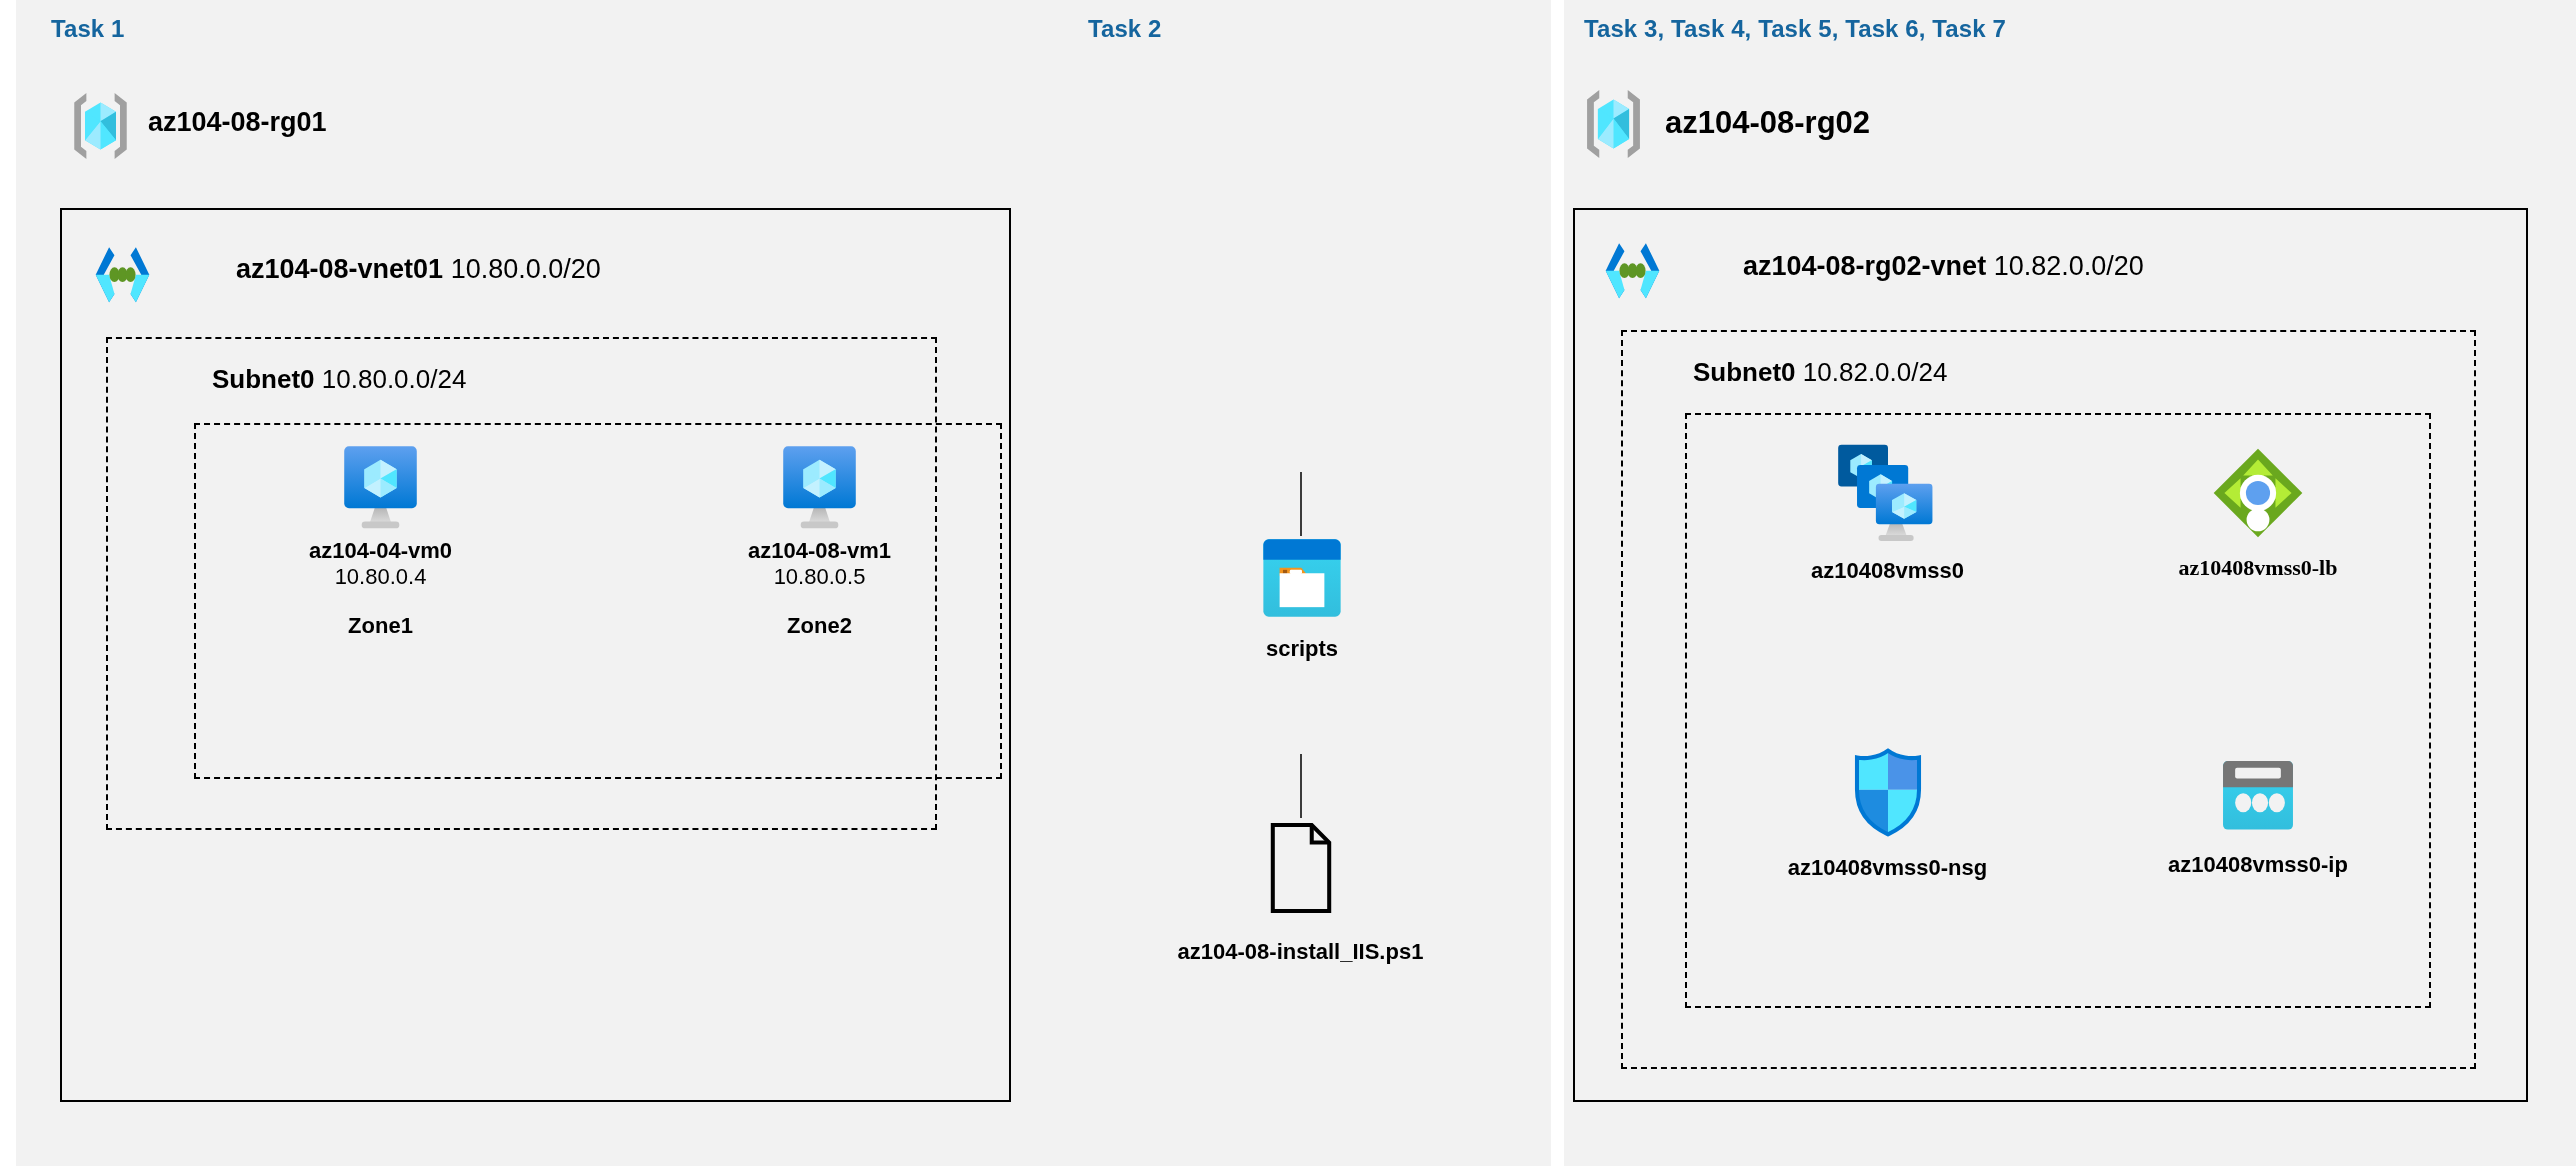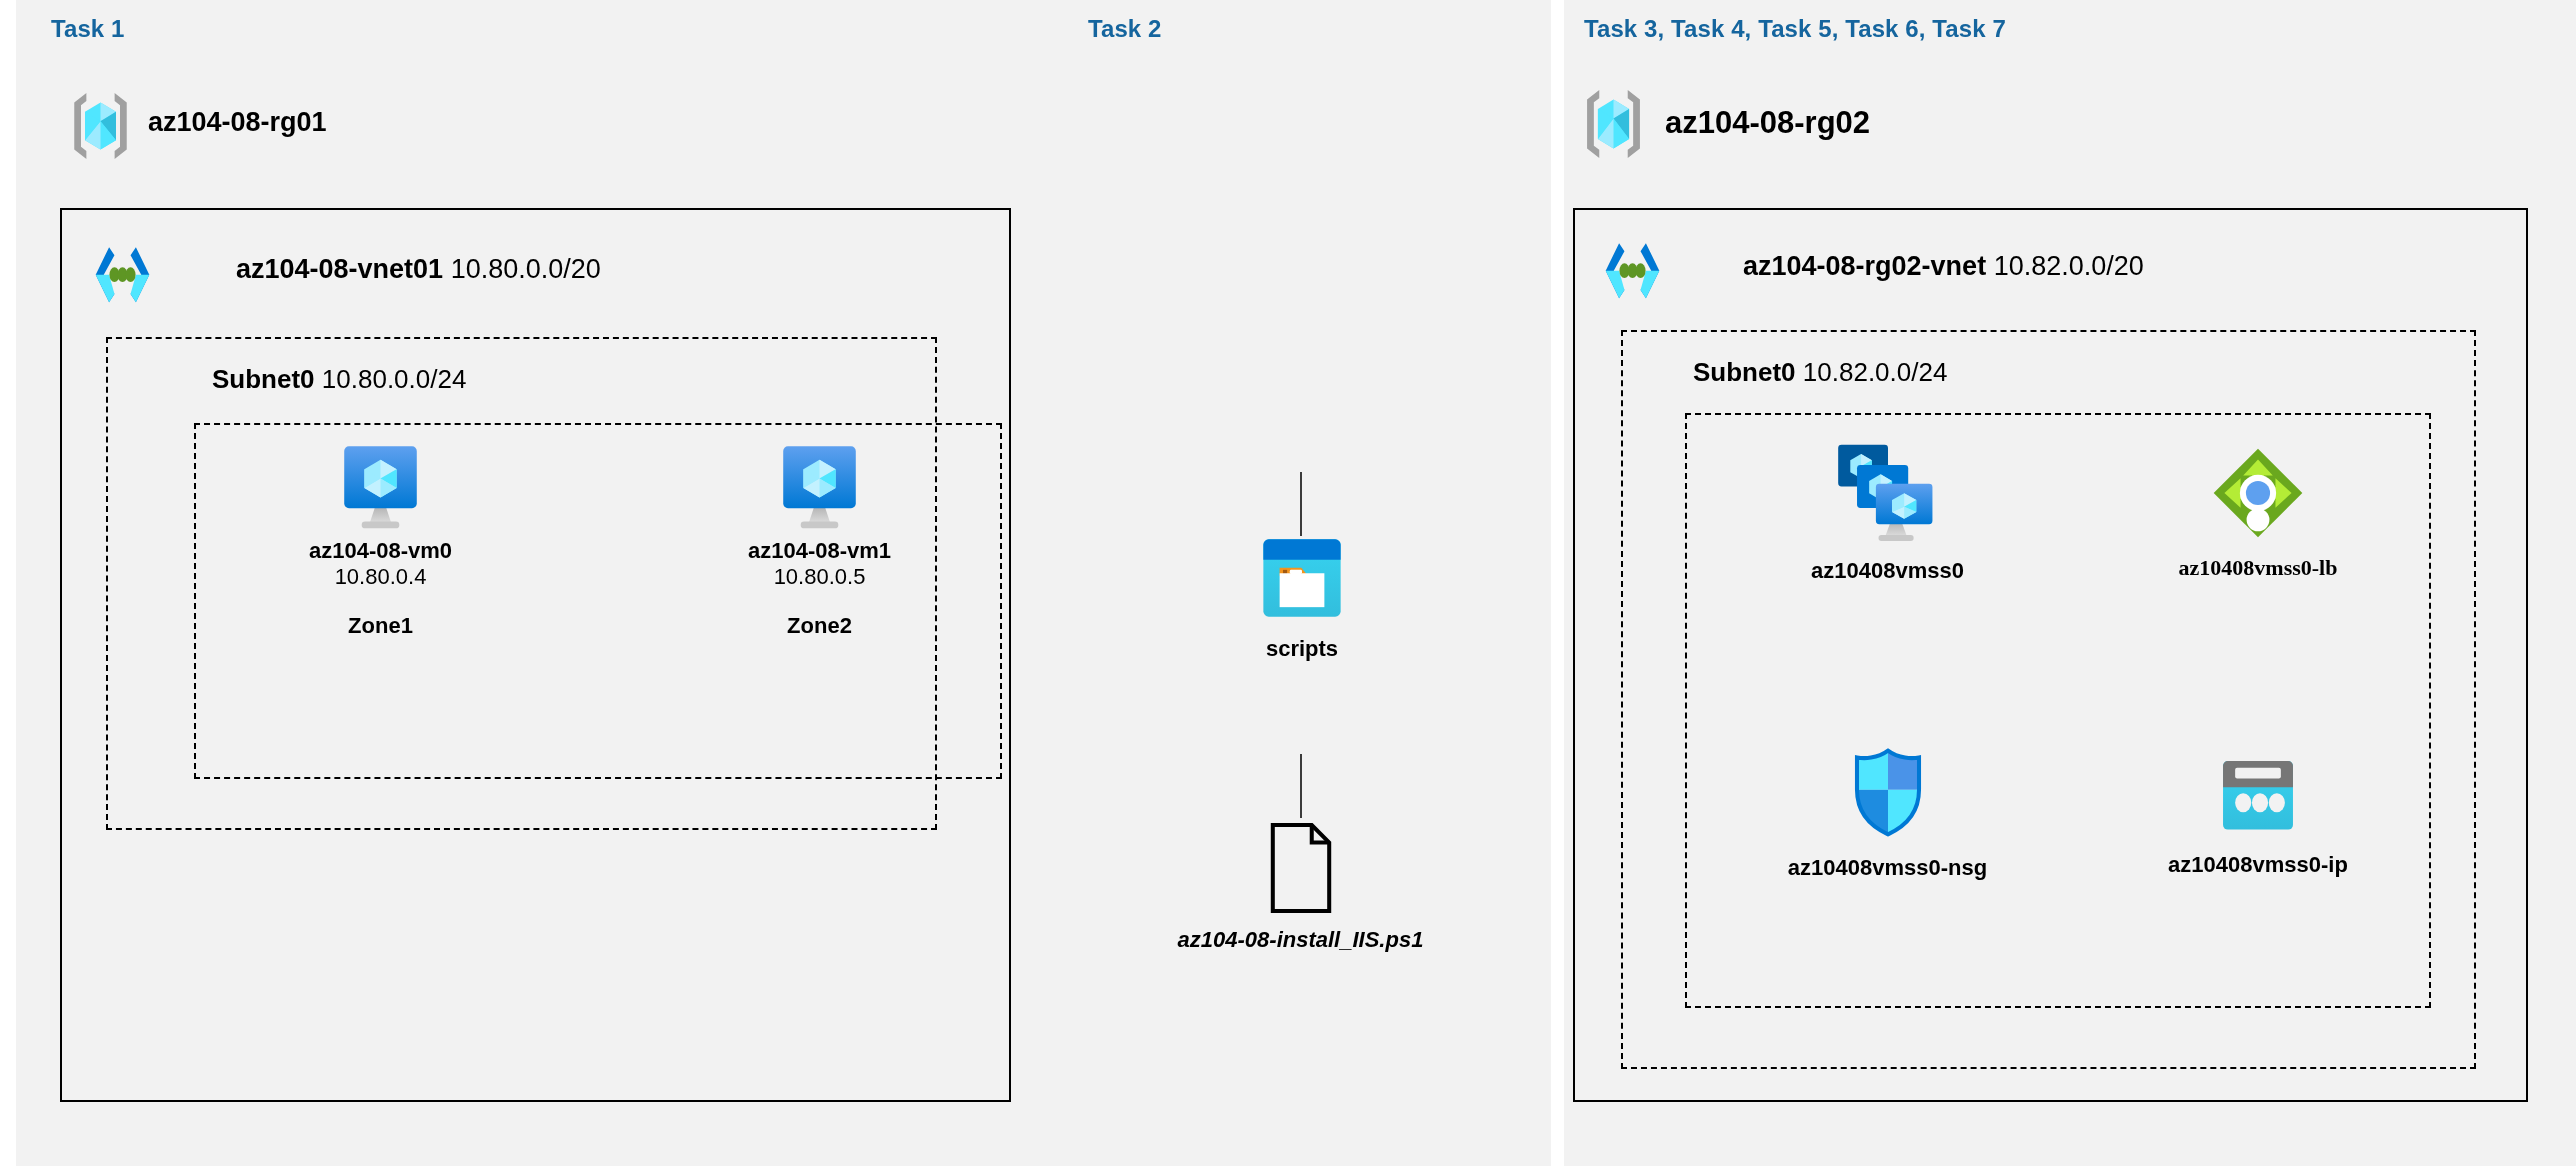--- a/index.html
+++ b/index.html
@@ -157,21 +157,21 @@
         <path d="M52 92 h16 l8 24 h-32 z" fill="url(#vms0)"></path>
         <rect x="32" y="114" width="56" height="10" rx="5" fill="#c8c8c8"></rect>
         <rect x="6" y="2" width="108" height="92" rx="7" fill="url(#vmg0)"></rect>
         <polygon points="60,22 84,36 84,64 60,78 36,64 36,36" fill="#9cebff"></polygon>
         <polygon points="60,22 84,36 60,50" fill="#c3f1ff"></polygon>
         <polygon points="60,50 84,36 84,64" fill="#50e6ff"></polygon>
         <polygon points="60,50 84,64 60,78" fill="#9cebff"></polygon>
         <polygon points="60,50 60,78 36,64" fill="#c3f1ff"></polygon>
         <polygon points="60,50 36,64 36,36" fill="#9cebff"></polygon>
       </svg>
-      <div class="cap">az104-08-vm0</div>
+      <div class="cap">az104-04-vm0</div>
       <div class="sub">10.80.0.4</div>
       <div class="zone">Zone1</div>
     </div>
 
     <div class="node" style="left:655px; top:445px; width:297px;">
       <svg class="icon-wrap" width="81" height="86" viewBox="0 0 120 128">
         <defs>
           <linearGradient id="vmg1" x1="0" y1="0" x2="0" y2="1">
             <stop offset="0%" stop-color="#5ea0ef"></stop>
               <stop offset="100%" stop-color="#0078d4"></stop>
@@ -221,21 +221,21 @@
       <div class="cap" style="margin-top:17.5px;">scripts</div>
     </div>
 
     <div class="connector" style="left:248px; top:754px; height:64px;"></div>
 
     <div class="node" style="left:46px; top:821px; width:405px;">
       <svg class="icon-wrap" width="76" height="94" viewBox="0 0 112 140">
         <path d="M14 6 L72 6 L98 32 L98 134 L14 134 Z" fill="#f2f2f2" stroke="#000000" stroke-width="6" stroke-linejoin="miter"></path>
         <path d="M72 6 L72 32 L98 32" fill="none" stroke="#000000" stroke-width="6" stroke-linejoin="miter"></path>
       </svg>
-      <div class="cap" style="margin-top:12px;font-style:italic;">az104-08-install_IIS.ps1</div>
+      <div class="cap" style="margin-top:24px;">az104-08-install_IIS.ps1</div>
     </div>
   </div>
 
   <div class="panel" id="panel-task3">
     <div class="task-title" style="left:20px; top:15px;">Task 3, Task 4, Task 5, Task 6, Task 7</div>
 
     <div style="position:absolute; left:19px; top:86px;">
       <svg width="61" height="76" viewBox="0 0 90 112">
         <path d="M24 6 L6 20 L6 92 L24 106 L24 94 L16 88 L16 24 L24 18 Z" fill="#a0a0a0"></path>
         <path d="M66 6 L84 20 L84 92 L66 106 L66 94 L74 88 L74 24 L66 18 Z" fill="#a0a0a0"></path>

